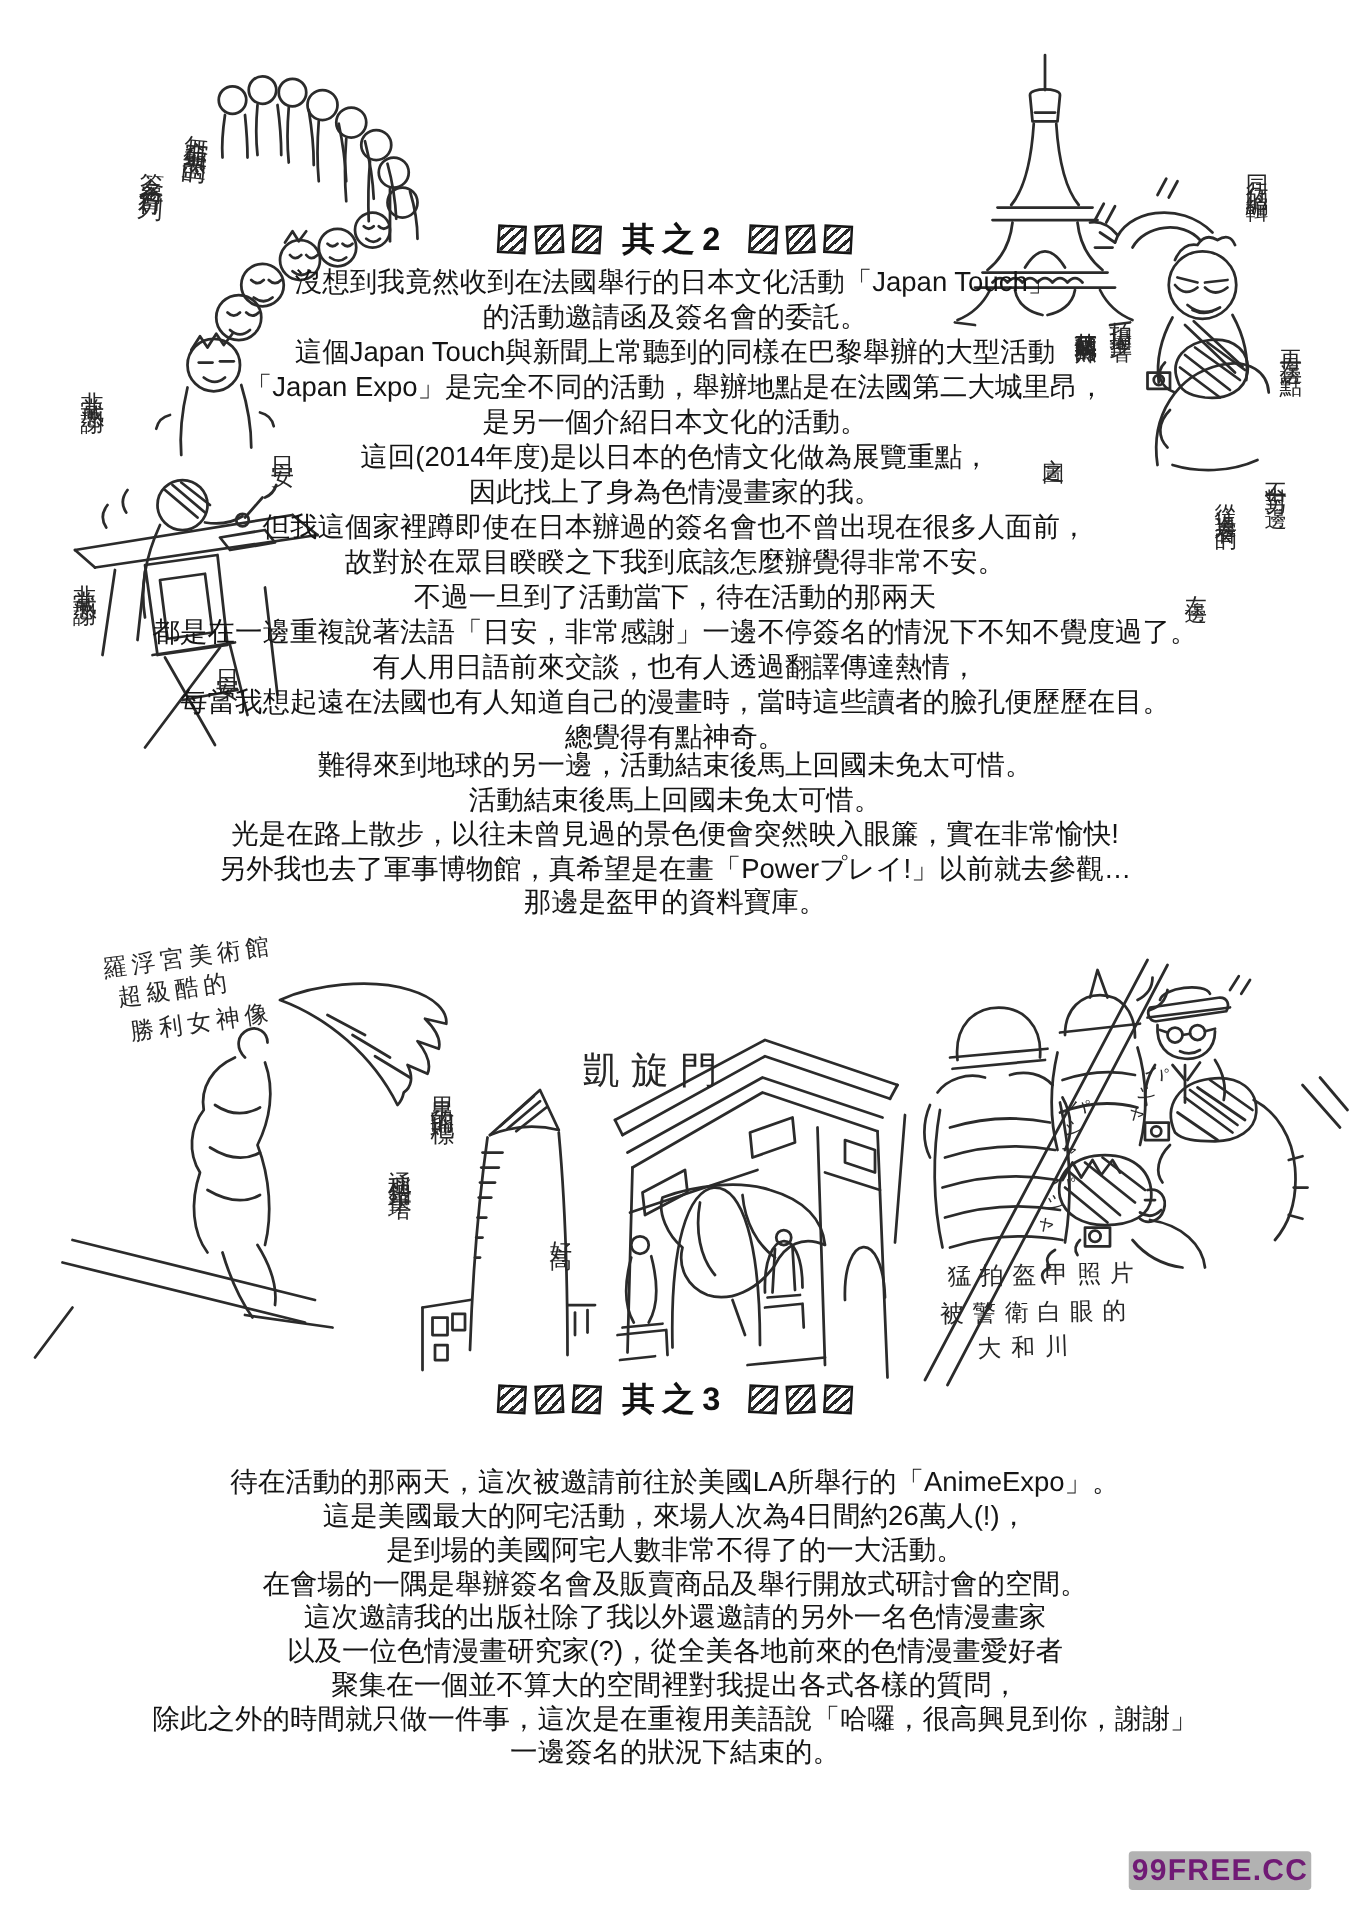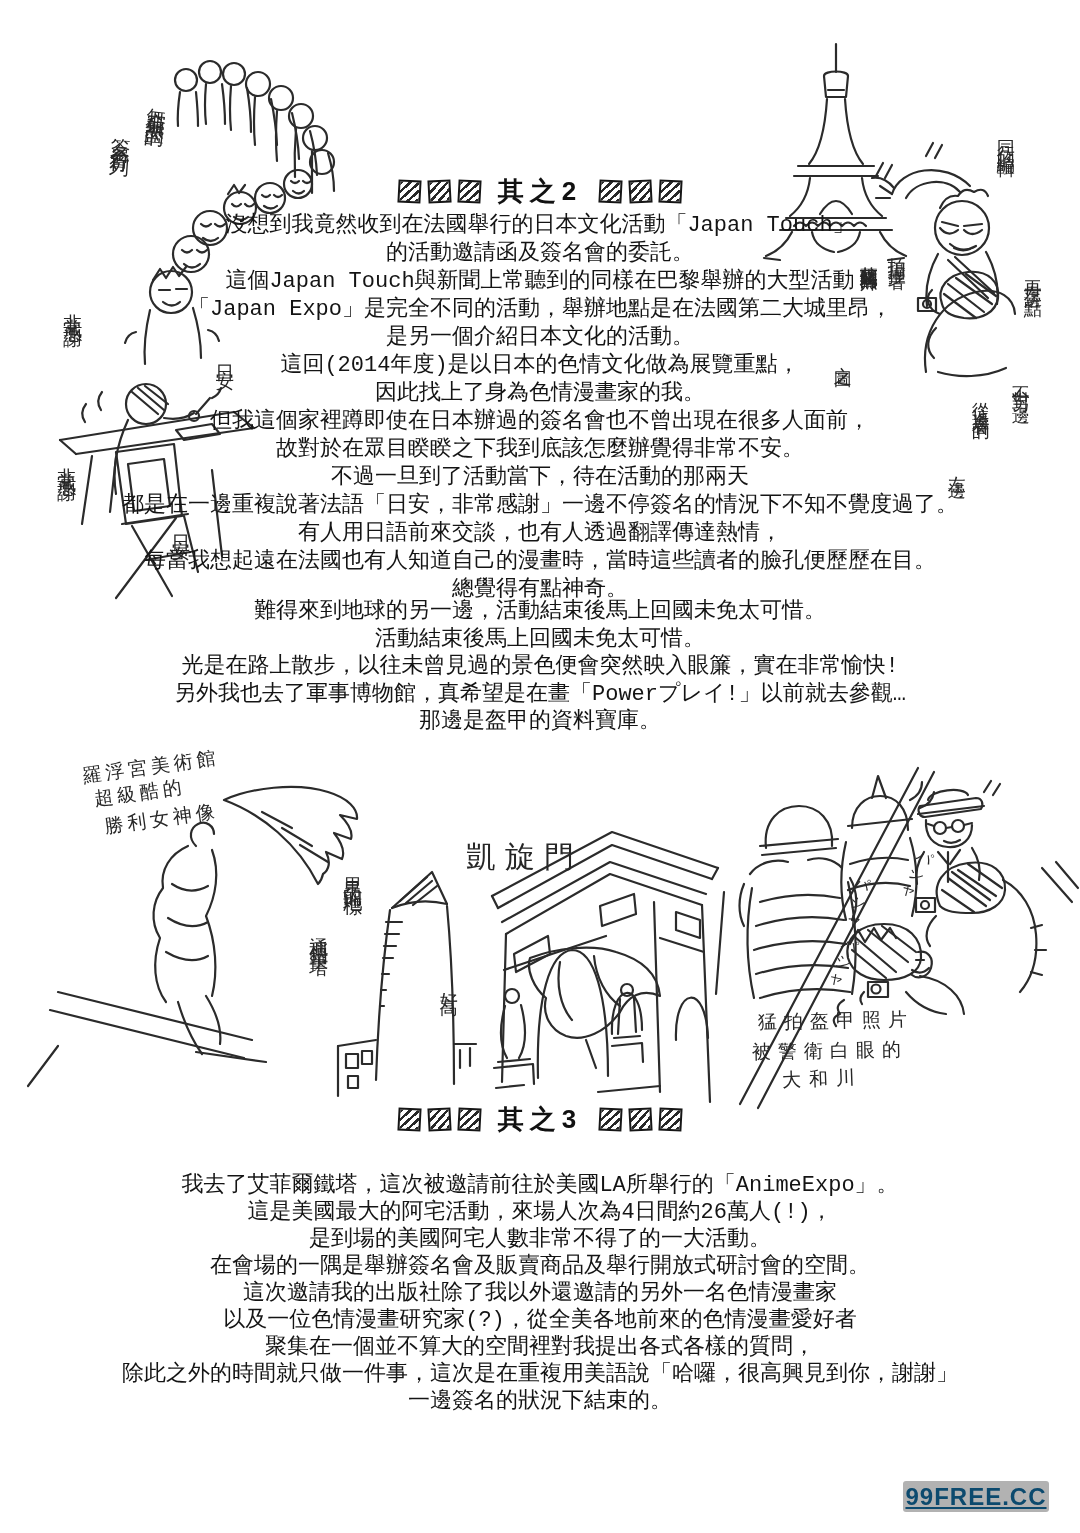--- a/index.html
+++ b/index.html
@@ -1,20 +1,20 @@
 <!DOCTYPE html>
 <html><head>
 <meta charset="utf-8">
 <style>
   html,body{margin:0;padding:0;background:#ffffff;}
   .page{position:relative;width:1080px;height:1533px;background:#ffffff;overflow:hidden;
         font-family:"Liberation Sans","DejaVu Sans",sans-serif;color:#1c1c1c;}
   .sketch{position:absolute;left:0;top:0;width:1080px;height:1533px;pointer-events:none;}
   
-  .para{position:absolute;left:40px;right:40px;text-align:center;font-family:Liberation Mono, monospace;}
+  .para{position:absolute;left:40px;right:40px;text-align:center;}
   .para .line{height:28px;line-height:28px;font-size:22px;white-space:nowrap;color:#141414;}
   .p2a{top:212px;} .p2b{top:598px;} .p3{top:1172px;}
   .p2b .line{height:27.6px;line-height:27.6px;}
   .p3 .line{height:27px;line-height:27px;}
   
   .title-row{position:absolute;left:0;right:0;display:flex;justify-content:center;align-items:center;gap:7px;}
   .t2{top:146px;margin-top:28px;} .t3{top:1102px;justify-content:center;}
   .sq{width:23px;height:23px;border:2px solid #161616;box-sizing:border-box;
       background:repeating-linear-gradient(135deg,rgba(22,22,22,.92) 0 2.5px,transparent 2.5px 6px);}
   .sq:nth-child(odd){transform:rotate(3deg);} .sq:nth-child(even){transform:rotate(-3deg);}
@@ -383,21 +383,21 @@
 
   <div class="para p2b">
     <div class="line">難得來到地球的另一邊，活動結束後馬上回國未免太可惜。</div>
     <div class="line">活動結束後馬上回國未免太可惜。</div>
     <div class="line">光是在路上散步，以往未曾見過的景色便會突然映入眼簾，實在非常愉快!</div>
     <div class="line">另外我也去了軍事博物館，真希望是在畫「Powerプレイ!」以前就去參觀…</div>
     <div class="line">那邊是盔甲的資料寶庫。</div>
   </div>
 
   <div class="para p3">
-    <div class="line">我去了艾菲爾鐵塔，這次被邀請前往於美國LA所舉行的「AnimeExpo」。</div>
+    <div class="line">待在活動的那兩天，這次被邀請前往於美國LA所舉行的「AnimeExpo」。</div>
     <div class="line">這是美國最大的阿宅活動，來場人次為4日間約26萬人(!)，</div>
     <div class="line">是到場的美國阿宅人數非常不得了的一大活動。</div>
     <div class="line">在會場的一隅是舉辦簽名會及販賣商品及舉行開放式研討會的空間。</div>
     <div class="line">這次邀請我的出版社除了我以外還邀請的另外一名色情漫畫家</div>
     <div class="line">以及一位色情漫畫研究家(?)，從全美各地前來的色情漫畫愛好者</div>
     <div class="line">聚集在一個並不算大的空間裡對我提出各式各樣的質問，</div>
     <div class="line">除此之外的時間就只做一件事，這次是在重複用美語說「哈囉，很高興見到你，謝謝」</div>
     <div class="line">一邊簽名的狀況下結束的。</div>
   </div>
 
@@ -426,17 +426,17 @@
   <div class="hand vtext" style="left:438px;top:978px;font-size:18px;">好高</div>
 
   <div class="hand" style="left:758px;top:1010px;letter-spacing:7px;transform:rotate(-1deg);">猛拍盔甲照片</div>
   <div class="hand" style="left:752px;top:1040px;letter-spacing:7px;transform:rotate(-1deg);">被警衛白眼的</div>
   <div class="hand" style="left:782px;top:1068px;letter-spacing:8px;transform:rotate(-2deg);">大和川</div>
 
   <div class="hand vtext sfx" style="left:910px;top:838px;transform:rotate(26deg);">パシャ</div>
   <div class="hand vtext sfx" style="left:850px;top:866px;transform:rotate(12deg);">パシャ</div>
   <div class="hand vtext sfx" style="left:836px;top:926px;transform:rotate(22deg);">パシャ</div>
 
-  <div class="watermark" style="background: rgb(178, 178, 178); color: #0c4a6e; text-decoration: underline;">
+  <div class="watermark" style="background: rgb(178, 178, 178); color: #701a75;">
     <span>99FREE.CC</span>
   </div>
 
 </div>
 
 </body></html>

